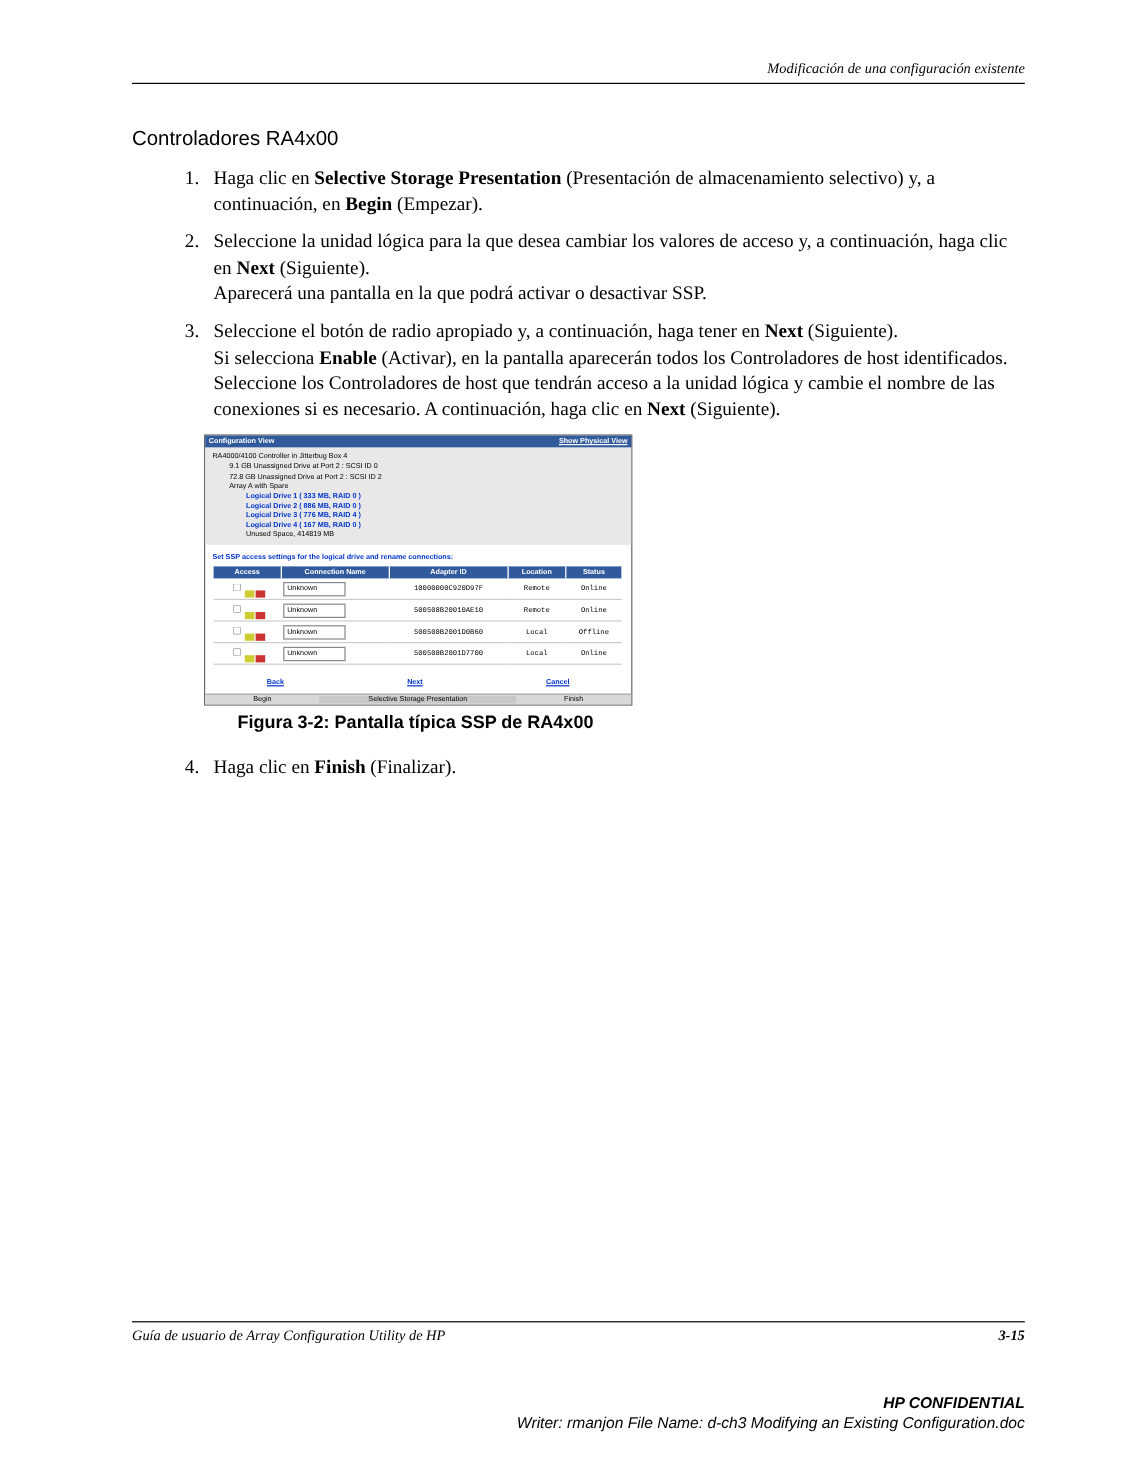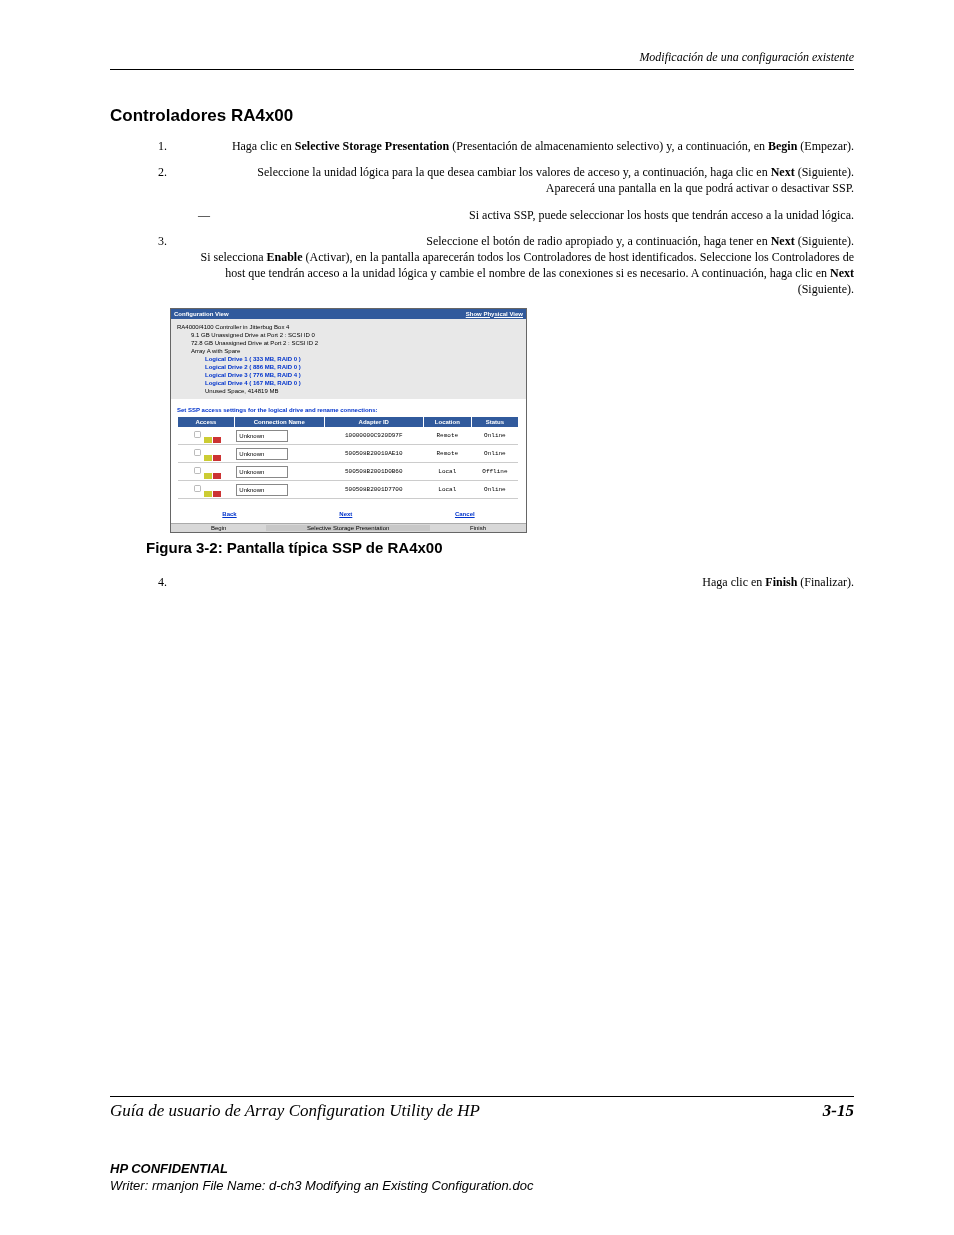--- a/index.html
+++ b/index.html
@@ -21,30 +21,29 @@
     padding-bottom: 4px;
     margin-bottom: 36px;
   }
   .header-right {
     text-align: right;
     font-style: italic;
     font-size: 12px;
   }
   .section-title {
     font-family: Arial, Helvetica, sans-serif;
-    font-weight: bold;
+    font-weight: normal;
     font-size: 17px;
     margin-bottom: 12px;
   }
   ol.steps {
     margin: 0 0 0 60px;
     padding: 0;
-    font-size: 12px;
+    font-size: 16px;
     line-height: 1.35;
-    text-align: right;
   }
   ol.steps > li {
     margin-bottom: 10px;
     padding-left: 8px;
   }
   .step-para {
     margin-top: 0;
     margin-bottom: 10px;
   }
   ul.dashlist {
@@ -137,38 +136,38 @@
   .ss-footer-mid {
     text-align: center;
     flex: 1;
     background: #c8c8c8;
     margin: 0 40px;
   }
   .figcap {
     font-family: Arial, Helvetica, sans-serif;
     font-weight: bold;
     font-size: 15px;
-    margin-left: 36px;
+    margin-left: 88px;
     margin-bottom: 18px;
   }
   .page-footer {
     position: absolute;
     left: 110px; right: 100px;
     bottom: 40px;
   }
   .footer-rule {
     border-top: 1.5px solid #000;
     padding-top: 4px;
     display: flex;
     justify-content: space-between;
     font-style: italic;
-    font-size: 17px;
+    font-size: 12px;
   }
   .confidential {
-    text-align: left;
+    text-align: right;
     font-family: Arial, Helvetica, sans-serif;
     margin-top: 40px;
     font-size: 13px;
     line-height: 1.3;
   }
   .confidential .bold { font-weight: bold; font-style: italic; }
   .confidential .line { font-style: italic; }
 </style>
 </head>
 <body>
@@ -181,21 +180,20 @@
   <div class="section-title">Controladores RA4x00</div>
 
   <ol class="steps">
     <li>
       <span>Haga clic en </span><b>Selective Storage Presentation</b><span> (Presentación de almacenamiento selectivo) y, a continuación, en </span><b>Begin</b><span> (Empezar).</span>
     </li>
     <li>
       <span>Seleccione la unidad lógica para la que desea cambiar los valores de acceso y, a continuación, haga clic en </span><b>Next</b><span> (Siguiente).</span>
       <div class="step-para">Aparecerá una pantalla en la que podrá activar o desactivar SSP.</div>
       <ul class="dashlist">
-        <li>Si activa SSP, puede seleccionar los hosts que tendrán acceso a la unidad lógica.</li>
       </ul>
     </li>
     <li>
       <span>Seleccione el botón de radio apropiado y, a continuación, haga tener en </span><b>Next</b><span> (Siguiente).</span>
       <div class="step-para">
         <span>Si selecciona </span><b>Enable</b><span> (Activar), en la pantalla aparecerán todos los Controladores de host identificados. Seleccione los Controladores de host que tendrán acceso a la unidad lógica y cambie el nombre de las conexiones si es necesario. A continuación, haga clic en </span><b>Next</b><span> (Siguiente).</span>
       </div>
     </li>
   </ol>
 

